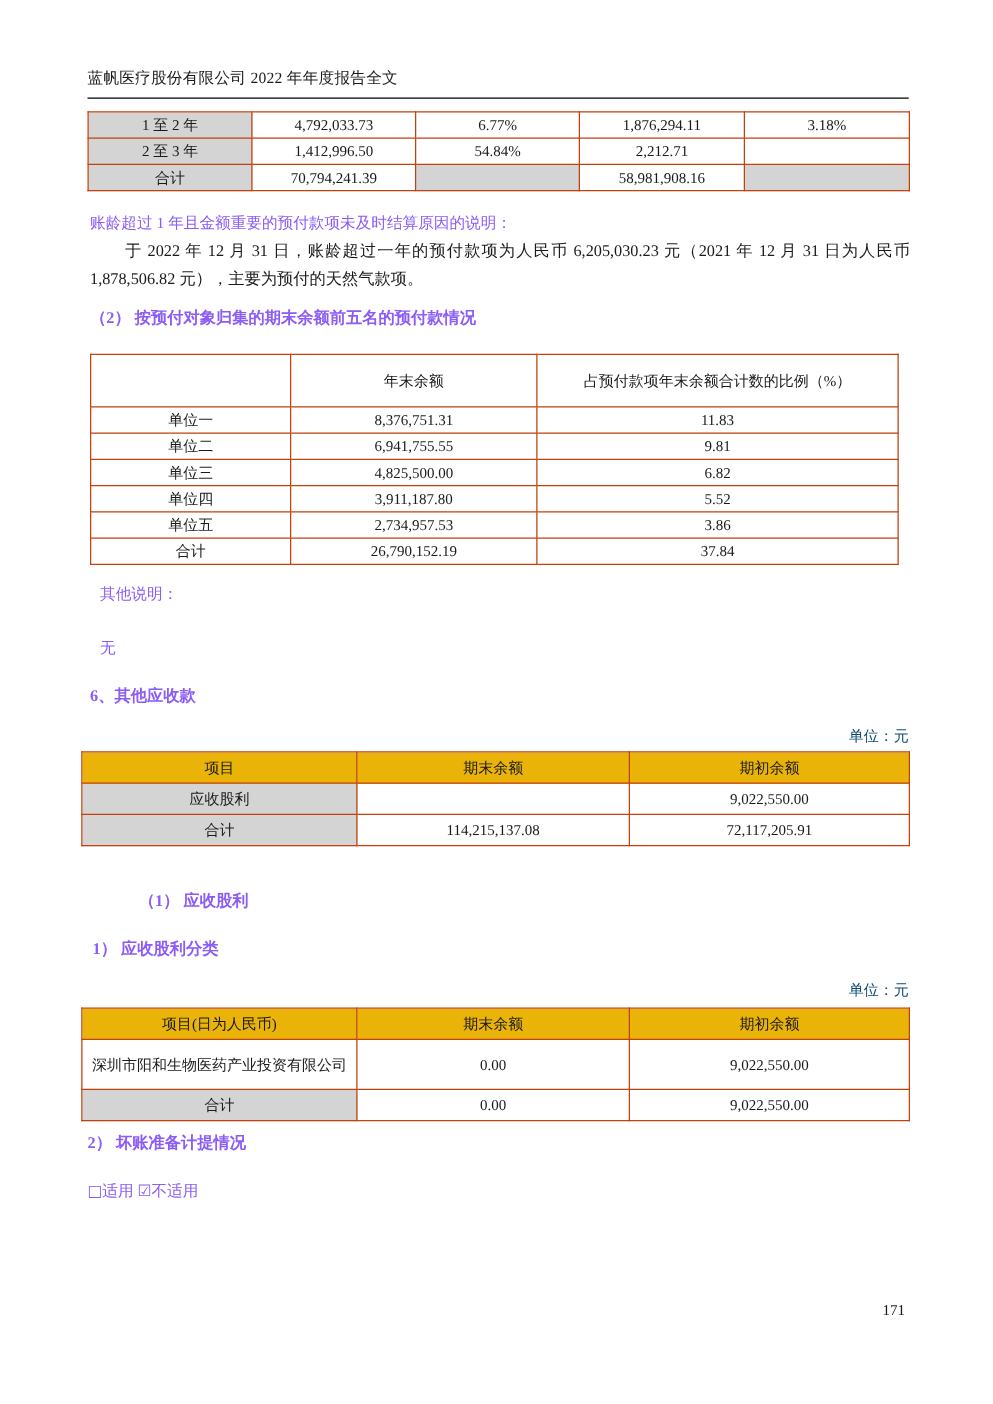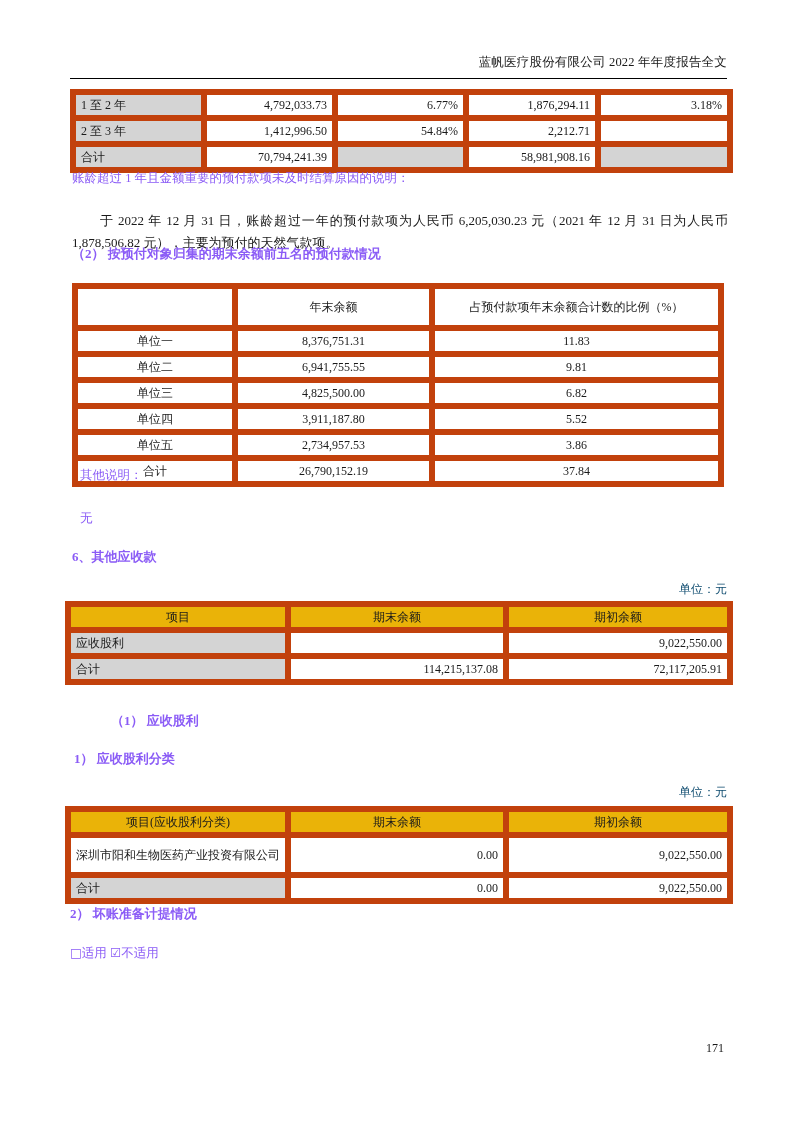--- a/index.html
+++ b/index.html
@@ -19,21 +19,21 @@
     box-sizing: border-box;
     overflow: hidden;
   }
 
   
   .page-header {
     position: absolute;
     left: 70px;
     top: 54px;
     width: 657px;
-    text-align: right;
+    text-align: left;
     font-size: 12.5px;
     color: #1a1a1a;
     letter-spacing: 0.2px;
   }
   .header-rule {
     position: absolute;
     left: 70px;
     top: 78px;
     width: 657px;
     height: 1px;
@@ -67,27 +67,28 @@
 
   
   table.doc {
     position: absolute;
     border-collapse: collapse;
     table-layout: fixed;
     font-size: 12px;
     color: #1a1a1a;
   }
   table.doc td, table.doc th {
-    border: 6px solid #c2410c;
+    border: 1px solid #c2410c;
     padding: 2px 5px;
     font-weight: normal;
     vertical-align: middle;
     line-height: 16px;
     height: 20px;
     box-sizing: border-box;
+    text-align: center;
   }
   .shade { background: #d4d4d4; }
   .shade-hdr { background: #eab308; }
   .a-r { text-align: right; }
   .a-c { text-align: center; }
   .a-l { text-align: left; }
 
   
   .page-no {
     position: absolute;
@@ -136,21 +137,21 @@
         <td class="a-r">70,794,241.39</td>
         <td class="shade a-r"></td>
         <td class="a-r">58,981,908.16</td>
         <td class="shade a-r"></td>
       </tr>
     </tbody>
   </table>
 
   <div class="txt" style="left:72px; top:168px; width:657px;">账龄超过 1 年且金额重要的预付款项未及时结算原因的说明：</div>
 
-  <div class="para" style="left:72px; top:190px; width:656px; text-indent:28px;margin-top:20px;">于 2022 年 12 月 31 日，账龄超过一年的预付款项为人民币 6,205,030.23 元（2021 年 12 月 31 日为人民币 1,878,506.82 元），主要为预付的天然气款项。</div>
+  <div class="para" style="left:72px; top:190px; width:656px; text-indent:28px;">于 2022 年 12 月 31 日，账龄超过一年的预付款项为人民币 6,205,030.23 元（2021 年 12 月 31 日为人民币 1,878,506.82 元），主要为预付的天然气款项。</div>
 
   <div class="txt bold" style="left:72px; top:243px; width:657px; font-size:13px;">（2） 按预付对象归集的期末余额前五名的预付款情况</div>
 
   <table class="doc" style="left:72px; top:283px; width:646px;">
     <colgroup>
       <col style="width:160px">
       <col style="width:197px">
       <col style="width:289px">
     </colgroup>
     <thead>
@@ -235,21 +236,21 @@
   <div class="unit-label" style="left:527px; top:784px; width:200px;">单位：元</div>
 
   <table class="doc" style="left:65px; top:806px; width:662px;">
     <colgroup>
       <col style="width:220px">
       <col style="width:218px">
       <col style="width:224px">
     </colgroup>
     <thead>
       <tr>
-        <th class="shade-hdr a-c" style="height:25px;">项目(应收股利分类)</th>
+        <th class="shade-hdr a-c" style="height:25px;">项目(日为人民币)</th>
         <th class="shade-hdr a-c">期末余额</th>
         <th class="shade-hdr a-c">期初余额</th>
       </tr>
     </thead>
     <tbody>
       <tr>
         <td class="a-l" style="height:40px;">深圳市阳和生物医药产业投资有限公司</td>
         <td class="a-r">0.00</td>
         <td class="a-r">9,022,550.00</td>
       </tr>

